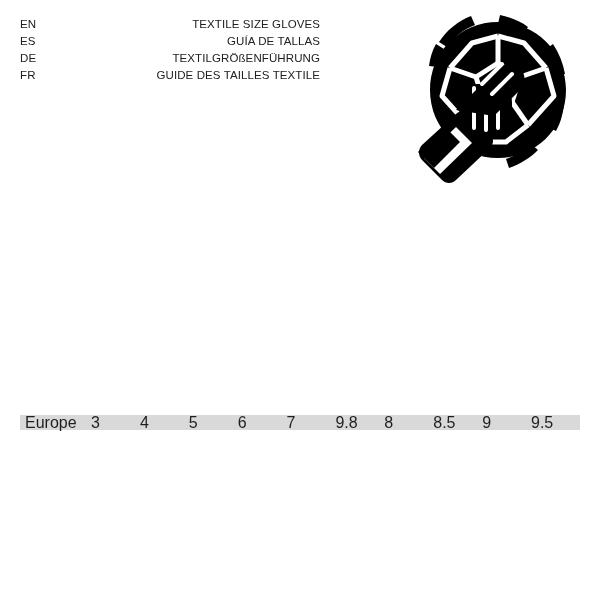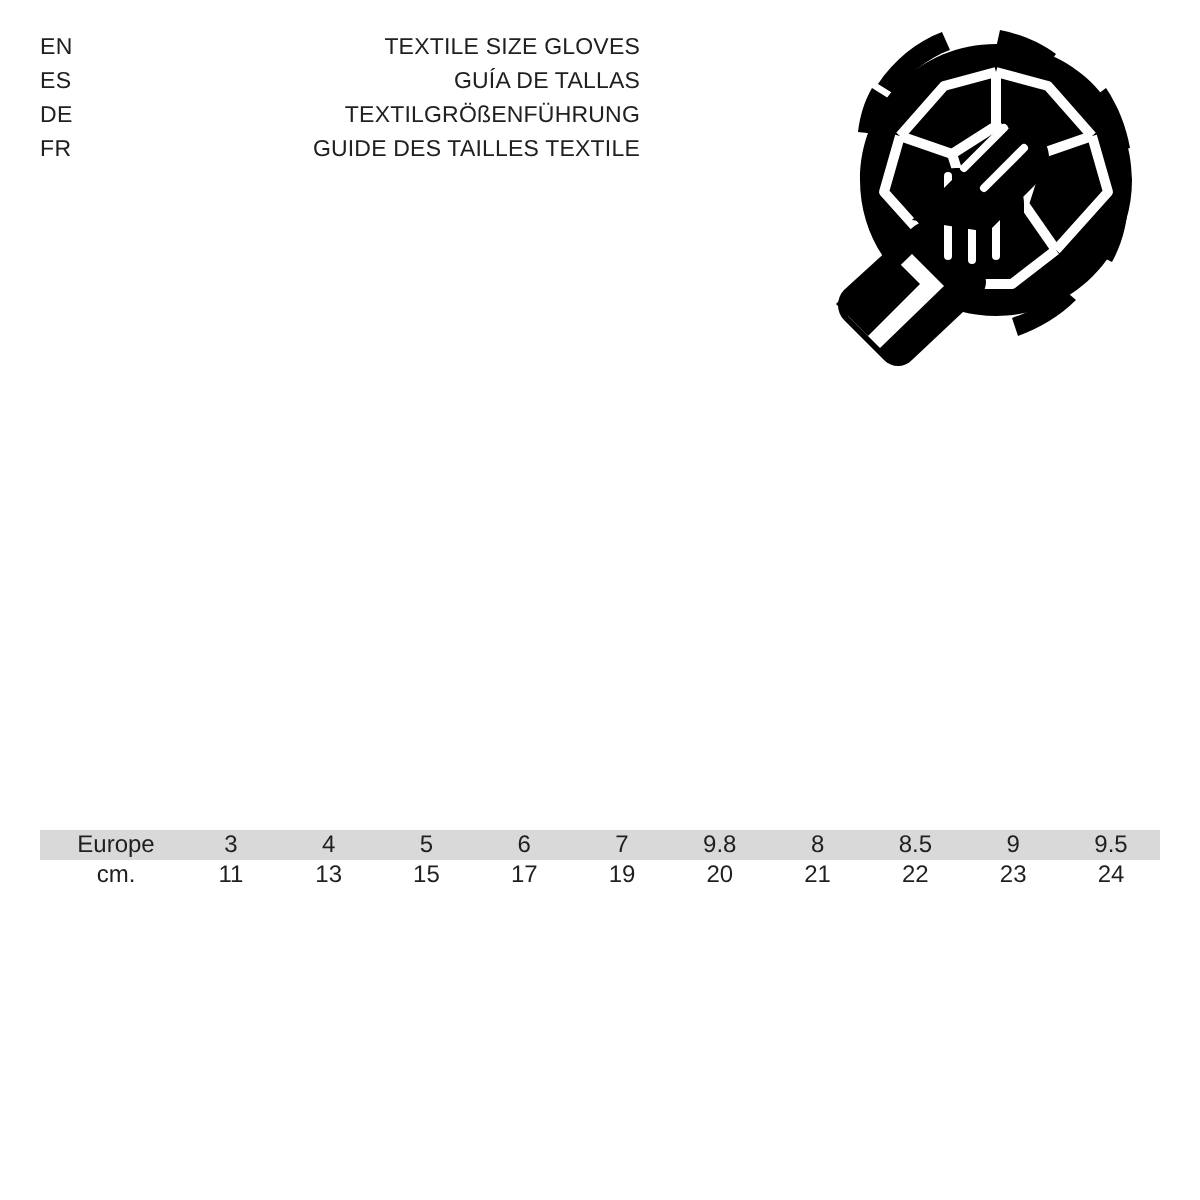--- a/index.html
+++ b/index.html
@@ -69,25 +69,25 @@
     color: #1a1a1a;
     padding-bottom: 5px;
     white-space: nowrap;
   }
   table.size-table {
     border-collapse: collapse;
     width: 100%;
     table-layout: fixed;
   }
   table.size-table td {
-    font-size: 12px;
+    font-size: 16px;
     color: #1f1f1f;
     height: 15px;
     line-height: 15px;
-    text-align: center;
+    text-align: left;
     padding: 0;
   }
   table.size-table tr.row-shaded {
     background: #d9d9d9;
   }
   table.size-table tr.row-plain {
     background: #ffffff;
   }
   td.row-head {
     text-align: left;
@@ -174,28 +174,15 @@
       <td>4</td>
       <td>5</td>
       <td>6</td>
       <td>7</td>
       <td>9.8</td>
       <td>8</td>
       <td>8.5</td>
       <td>9</td>
       <td>9.5</td>
     </tr>
-    <tr class="row-plain">
-      <td class="row-head">cm.</td>
-      <td>11</td>
-      <td>13</td>
-      <td>15</td>
-      <td>17</td>
-      <td>19</td>
-      <td>20</td>
-      <td>21</td>
-      <td>22</td>
-      <td>23</td>
-      <td>24</td>
-    </tr>
   </tbody>
     </table>
 </div>
 
 </body></html>

